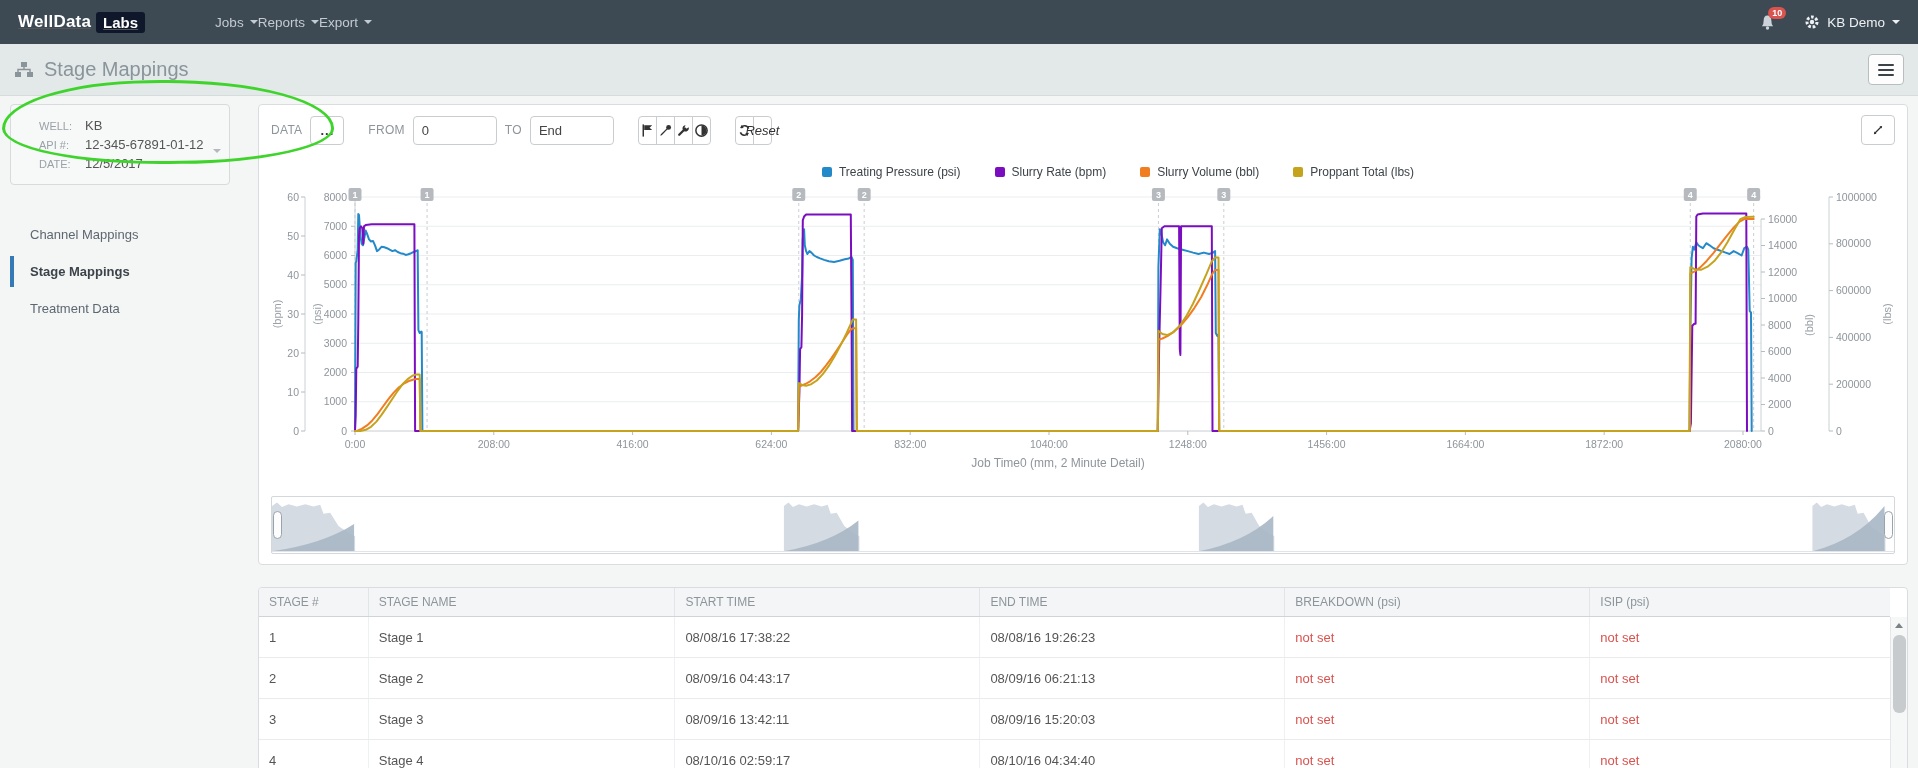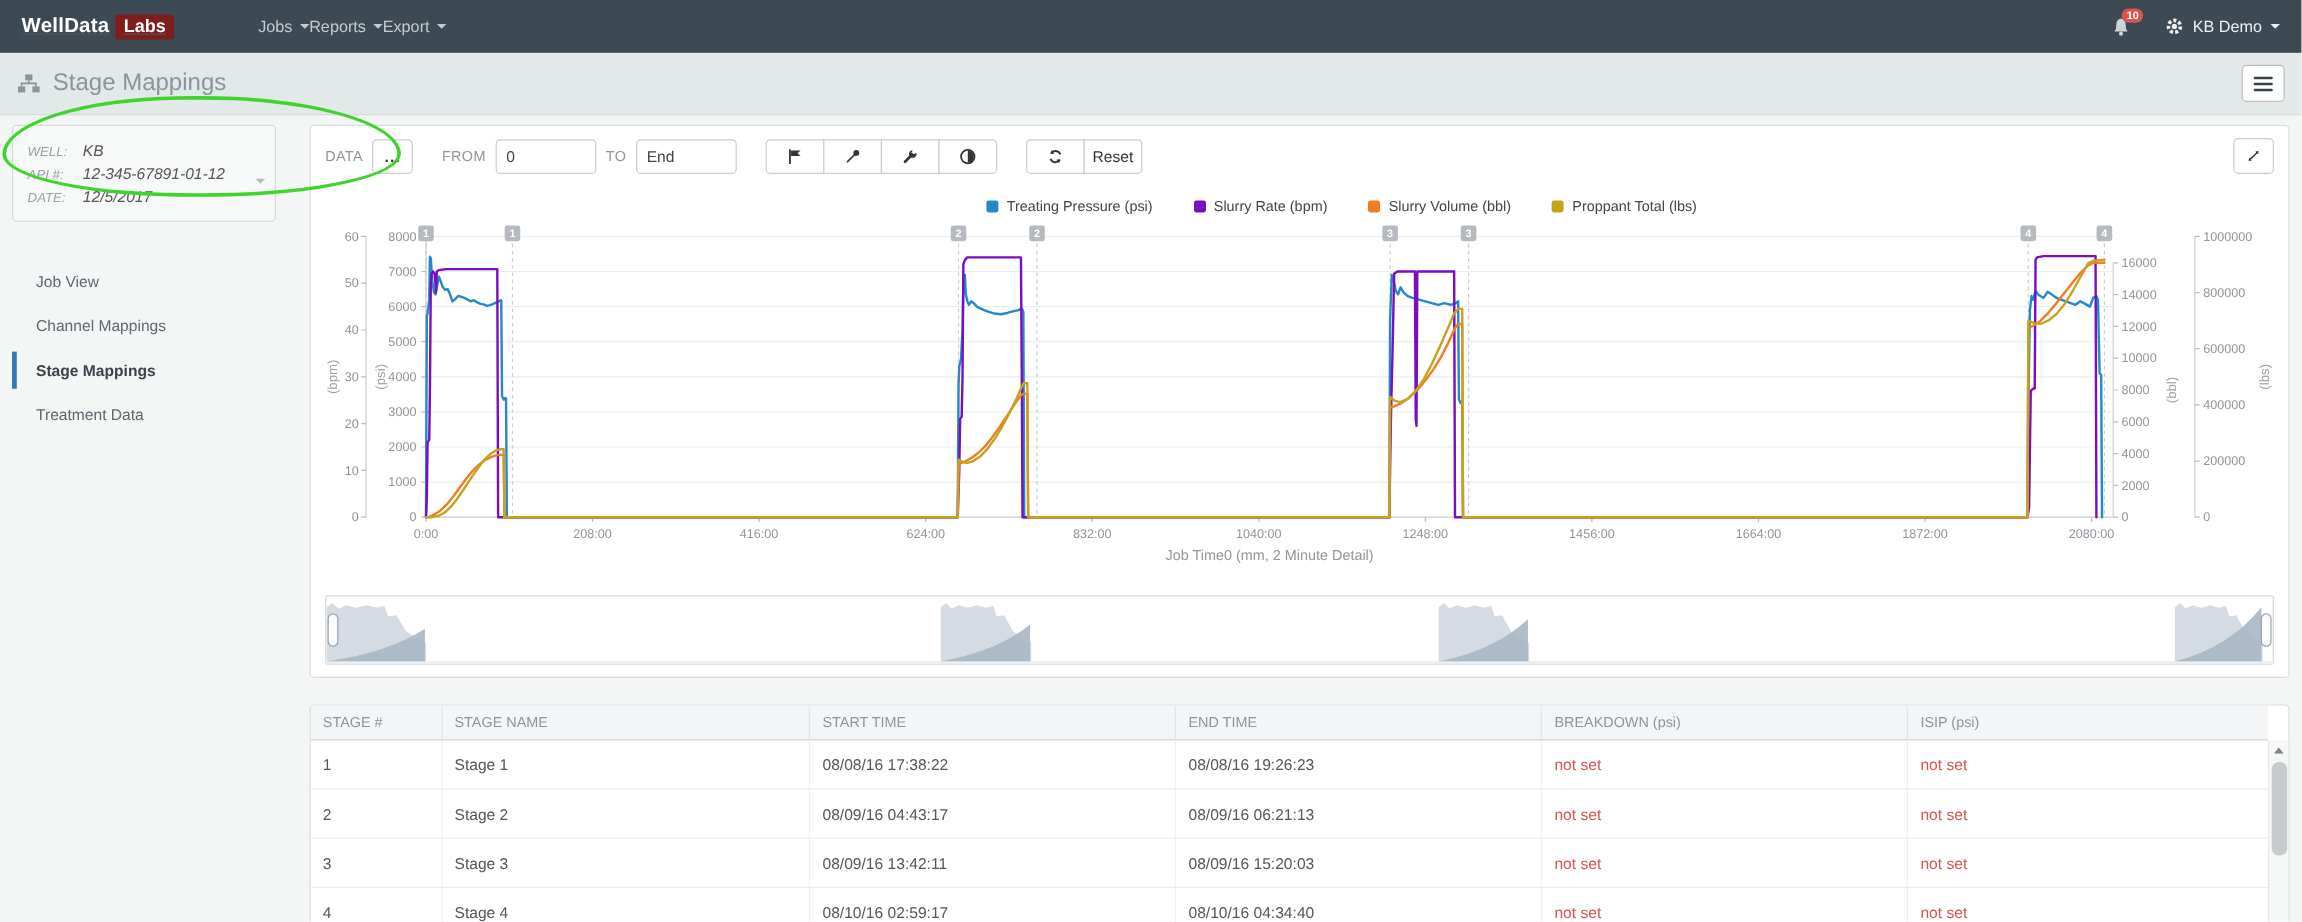--- a/index.html
+++ b/index.html
@@ -5,21 +5,21 @@
   * { box-sizing: border-box; margin: 0; padding: 0; }
   html,body { width: 1918px; height: 768px; overflow: hidden;
     font-family: "Liberation Sans", sans-serif; font-size: 13px; color: #555;
     background: #f4f5f5; }
 
   
   .navbar { height: 44px; background: #3d4a54; display: flex; align-items: center;
     padding: 0 18px; position: relative; z-index: 5; }
   .brand { display: flex; align-items: center; gap: 5px; margin-right: 70px; text-decoration: underline; }
   .brand-main { color: #fff; font-weight: bold; font-size: 17px; letter-spacing: .2px; }
-  .brand-tag { background: #7f1d1d; color: #fff; font-weight: bold; font-size: 15px;
+  .brand-tag { background: #0f172a; color: #fff; font-weight: bold; font-size: 15px;
     padding: 2px 7px; border-radius: 3px; }
   .nav-items { display: flex; }
   .nav-item { color: #c3cbd1; font-size: 13.5px; cursor: pointer; display: flex; align-items: center; gap: 6px; }
   .caret { width: 0; height: 0; border-left: 4px solid transparent; border-right: 4px solid transparent;
     border-top: 4px solid #c3cbd1; display: inline-block; }
   .navbar-right { margin-left: auto; display: flex; align-items: center; gap: 28px; }
   .bell-wrap { position: relative; cursor: pointer; }
   .badge { position: absolute; top: -7px; left: 9px; background: #d9534f; color: #fff;
     font-size: 9px; font-weight: bold; border-radius: 8px; padding: 1px 4px; line-height: 10px; }
   .user-menu { display: flex; align-items: center; gap: 7px; color: #eef1f3; font-size: 13.5px; cursor: pointer; }
@@ -37,22 +37,22 @@
   
   .annotation-circle { position: absolute; left: 2px; top: 36px; width: 332px; height: 84px;
     border: 3px solid #3ed42b; border-radius: 46% 54% 48% 52% / 58% 62% 42% 46%;
     transform: rotate(-0.6deg); z-index: 9; pointer-events: none; }
 
   
   .content { display: flex; padding: 8px 10px 0 10px; gap: 10px; }
   .left-col { width: 238px; flex: 0 0 238px; }
   .main-col { flex: 1; min-width: 0; }
 
-  .well-card { width: 220px; border: 1px solid #d7dbdb; border-radius: 4px; padding: 9px 12px;
-    background: #f7f8f8; position: relative; font-style: italic; }
+  .well-card { width: 220px; border: 1px solid #d7dbdb; border-radius: 4px; padding: 9px 28px;
+    background: #f7f8f8; position: relative; }
   .well-row { display: flex; align-items: baseline; gap: 8px; margin: 4px 0; }
   .well-label { color: #9aa1a6; font-size: 11px; min-width: 38px; }
   .well-value { color: #555; font-size: 13px; white-space: nowrap; }
   .api-caret { position: absolute; right: 8px; top: 44px; width: 0; height: 0;
     border-left: 4px solid transparent; border-right: 4px solid transparent; border-top: 4px solid #b3b9bd; cursor: pointer; }
 
   .side-nav { margin-top: 34px; }
   .side-link { padding: 8px 16px; color: #5d6770; font-size: 13px; cursor: pointer;
     border-left: 4px solid transparent; margin-bottom: 6px; }
   .side-link.active { font-weight: bold; color: #3c434a; border-left-color: #337ab7; }
@@ -62,21 +62,21 @@
   .chart-card { padding: 10px 12px 10px 12px; }
   .chart-toolbar { display: flex; align-items: center; gap: 8px; }
   .tb-label { color: #8d959b; font-size: 12px; letter-spacing: .3px; }
   .btn { background: #fff; border: 1px solid #c9cdcf; border-radius: 4px; height: 29px;
     display: inline-flex; align-items: center; justify-content: center; padding: 0 10px;
     color: #333; font-size: 13px; cursor: pointer; }
   .btn-dots { font-weight: bold; letter-spacing: 1px; padding: 0 9px; }
   .tb-input { width: 84px; height: 29px; border: 1px solid #c9cdcf; border-radius: 4px;
     padding: 0 8px; font-size: 13px; color: #444; font-family: "Liberation Sans", sans-serif; }
   .btn-group { display: inline-flex; margin-left: 16px; }
-  .btn-group .btn { border-radius: 0; margin-left: -1px; width: 49px; padding: 0; }
+  .btn-group .btn { border-radius: 0; margin-left: -1px; width: 19px; padding: 0; font-style: italic; }
   .btn-group .btn:first-child { border-radius: 4px 0 0 4px; margin-left: 0; }
   .btn-group .btn:last-child { border-radius: 0 4px 4px 0; }
   .expand-btn { margin-left: auto; width: 34px; height: 30px; }
   .gap8 { width: 8px; }
 
   .legend-row { display: flex; justify-content: center; gap: 34px; margin: 20px 0 0 70px; }
   .legend-item { display: flex; align-items: center; gap: 7px; font-size: 12px; color: #3d4449; cursor: pointer; }
   .legend-swatch { width: 10px; height: 10px; border-radius: 2px; display: inline-block; }
 
   .chart-area { margin-top: 2px; }
@@ -179,21 +179,20 @@
         <span class="well-label">API #:</span>
         <span class="well-value">12-345-67891-01-12</span>
       </div>
       <div class="well-row">
         <span class="well-label">DATE:</span>
         <span class="well-value">12/5/2017</span>
       </div>
       <span class="api-caret"></span>
     </div>
     <div class="side-nav" id="side-nav">
-        <div class="side-link">Job View</div>
         <div class="side-link">Channel Mappings</div>
         <div class="side-link active">Stage Mappings</div>
         <div class="side-link">Treatment Data</div>
       </div>
   </div>
 
   <div class="main-col">
     <div class="card chart-card">
 
       <div class="chart-toolbar">

